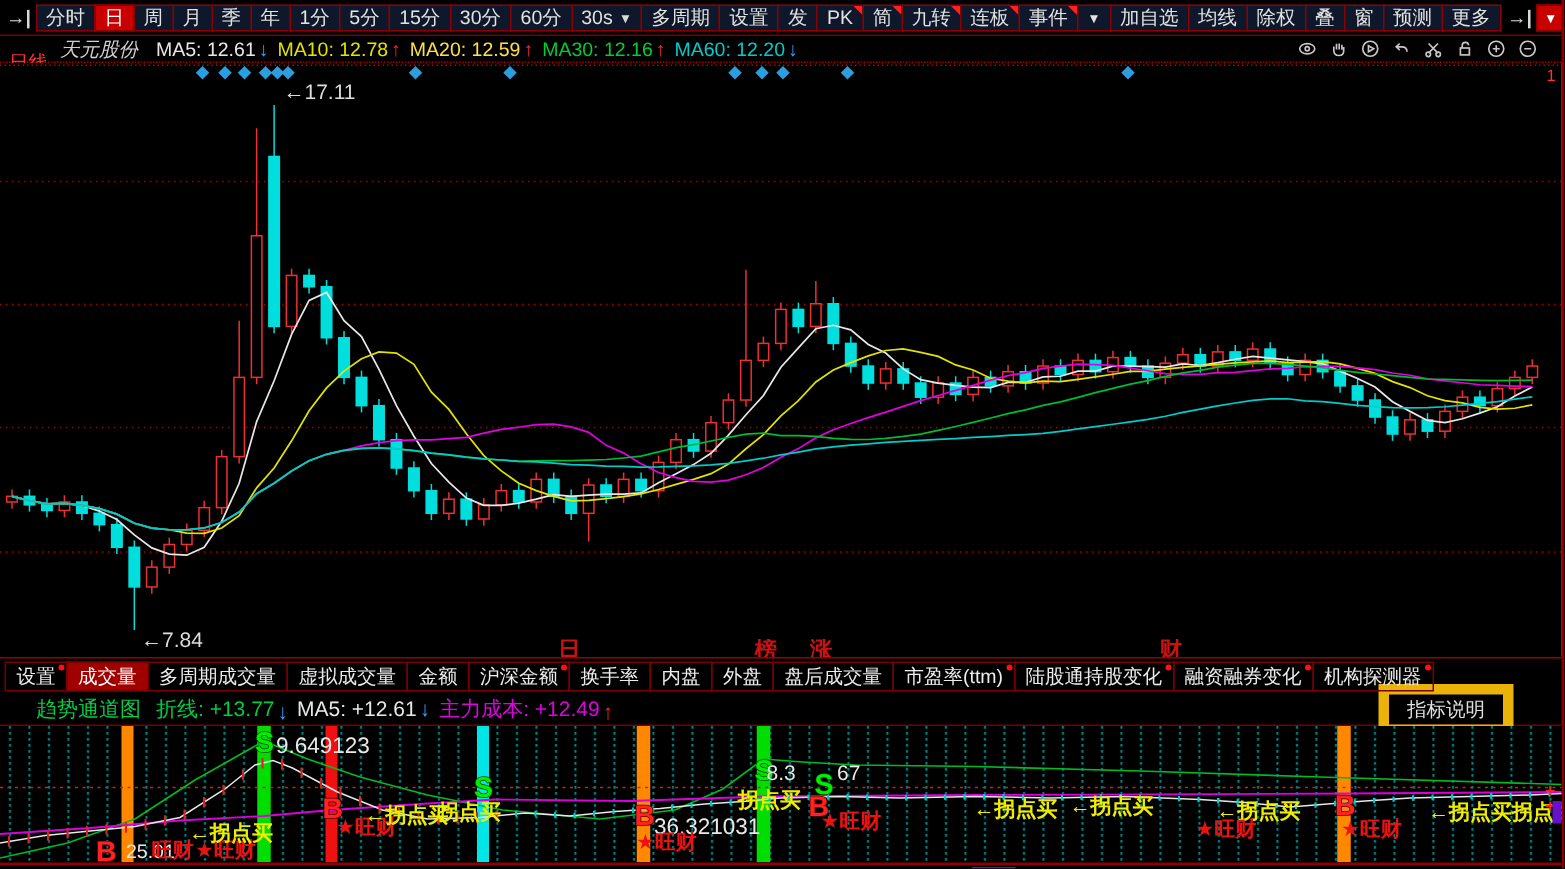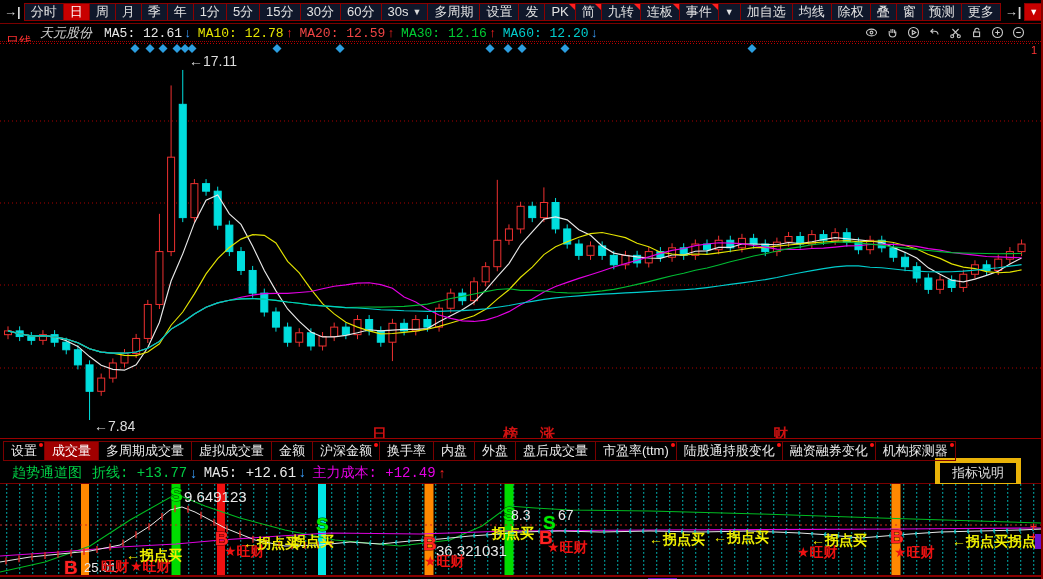--- a/index.html
+++ b/index.html
@@ -23,21 +23,21 @@
              border-color:transparent #ff2020 transparent transparent; }
   .tt-right { margin-left:auto; display:flex; align-items:center; }
   .tt-endbox { display:inline-flex; align-items:center; background:#c80000; color:#fff;
              border:1px solid #8b0000; height:18px; padding:0 4px; font-size:9px; margin-left:-1px; }
 
   
   .chart-header { display:flex; align-items:center; height:18px; padding:0 6px;
                   font-size:13px; border-bottom:1px dotted #a00000; }
   .ch-period { color:#ff3030; margin-right:8px; cursor:pointer;margin-top:19px; }
   .ch-stock  { color:#d0d0d0; margin-right:12px;font-style:italic; }
-  .ch-item { display:inline-flex; align-items:flex-end; margin-right:4px; white-space:nowrap;font-family:Liberation Mono, monospace; }
+  .ch-item { display:inline-flex; align-items:flex-end; margin-right:4px; white-space:nowrap; }
   .arr-up { color:#ff2222; font-weight:bold; margin:0 2px; }
   .arr-down { color:#3aa0ff; font-weight:bold; margin:0 2px; }
   .header-icons { margin-left:auto; display:flex; gap:8px; align-items:center; margin-right:10px; }
   .header-icons svg { display:block; cursor:pointer; }
 
   
   .main-chart { position:relative; width:1043px; height:396px; background:#fdba74; }
   .main-chart svg { position:absolute; left:0; top:0; }
   .ticker-frag { position:absolute; bottom:0; height:12px; overflow:hidden;
                  color:#cc1111; font-size:15px; line-height:16px; font-weight:bold; }
@@ -46,24 +46,24 @@
   .bottom-tabs { display:flex; align-items:center; height:24px; border-top:1px solid #990000;
                  padding-left:4px; }
   .btab { display:inline-flex; align-items:center; position:relative; height:20px;
           border:1px solid #7a0000; margin-left:-1px; padding:0 7px;
           color:#ececec; font-size:13px; white-space:nowrap; cursor:pointer; }
   .btab.sel { background:#a00000; color:#fff; }
   .btab.dot::after { content:""; position:absolute; top:1px; right:1px; width:4px; height:4px;
           border-radius:50%; background:#ff1111; }
 
   
-  .ind-header { display:flex; align-items:center; height:22px; padding:0 12px; gap:10px;
+  .ind-header { display:flex; align-items:center; height:22px; padding:0 24px; gap:10px;
                 border-bottom:1px solid #7a0000; font-size:14px; }
   .ih-title { color:#00cc44; cursor:pointer; }
-  .ih-btn { margin-left:auto; margin-right:8px; border:5px solid #eab308; color:#e0e0e0;
+  .ih-btn { margin-left:auto; margin-right:8px; border:7px solid #eab308; color:#e0e0e0;
             font-size:13px; padding:1px 12px; cursor:pointer; }
 
   
   .ind-chart { position:relative; width:1043px; height:91px; background:#000; }
 
   
   .bottom-strip { position:relative; height:4px; border-top:2px solid #8b0000; background:#000; }
   .strip-stub { position:absolute; top:1px; height:3px; }
 </style>
 </head>
@@ -112,21 +112,21 @@
   <div class="chart-header">
     <span class="ch-period">日线</span>
     <span class="ch-stock">天元股份</span>
     <span id="ma-items"><span class="ch-item">
           <span style="color: rgb(232, 232, 232);">MA5: 12.61</span>
           <span class="arr-down">↓</span>
         </span><span class="ch-item">
           <span style="color: rgb(227, 227, 0);">MA10: 12.78</span>
           <span class="arr-up">↑</span>
         </span><span class="ch-item">
-          <span style="color: #ef4444;">MA20: 12.59</span>
+          <span style="color: #fde047;">MA20: 12.59</span>
           <span class="arr-up">↑</span>
         </span><span class="ch-item">
           <span style="color: rgb(0, 204, 51);">MA30: 12.16</span>
           <span class="arr-up">↑</span>
         </span><span class="ch-item">
           <span style="color: rgb(0, 204, 204);">MA60: 12.20</span>
           <span class="arr-down">↓</span>
         </span></span>
     <span class="header-icons" id="header-icons">
         <span>

